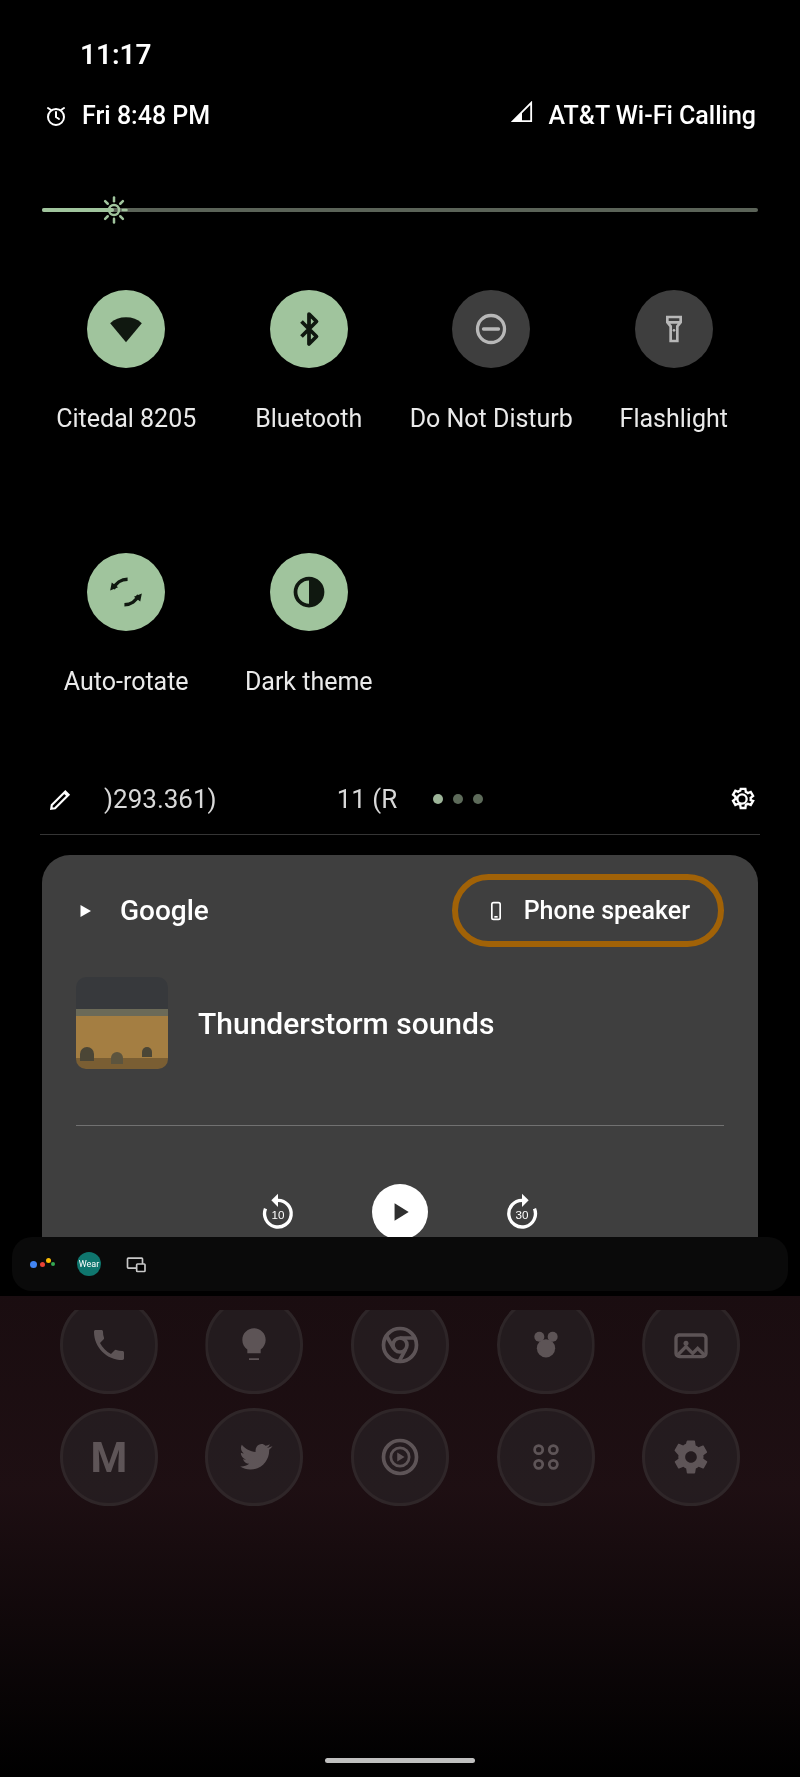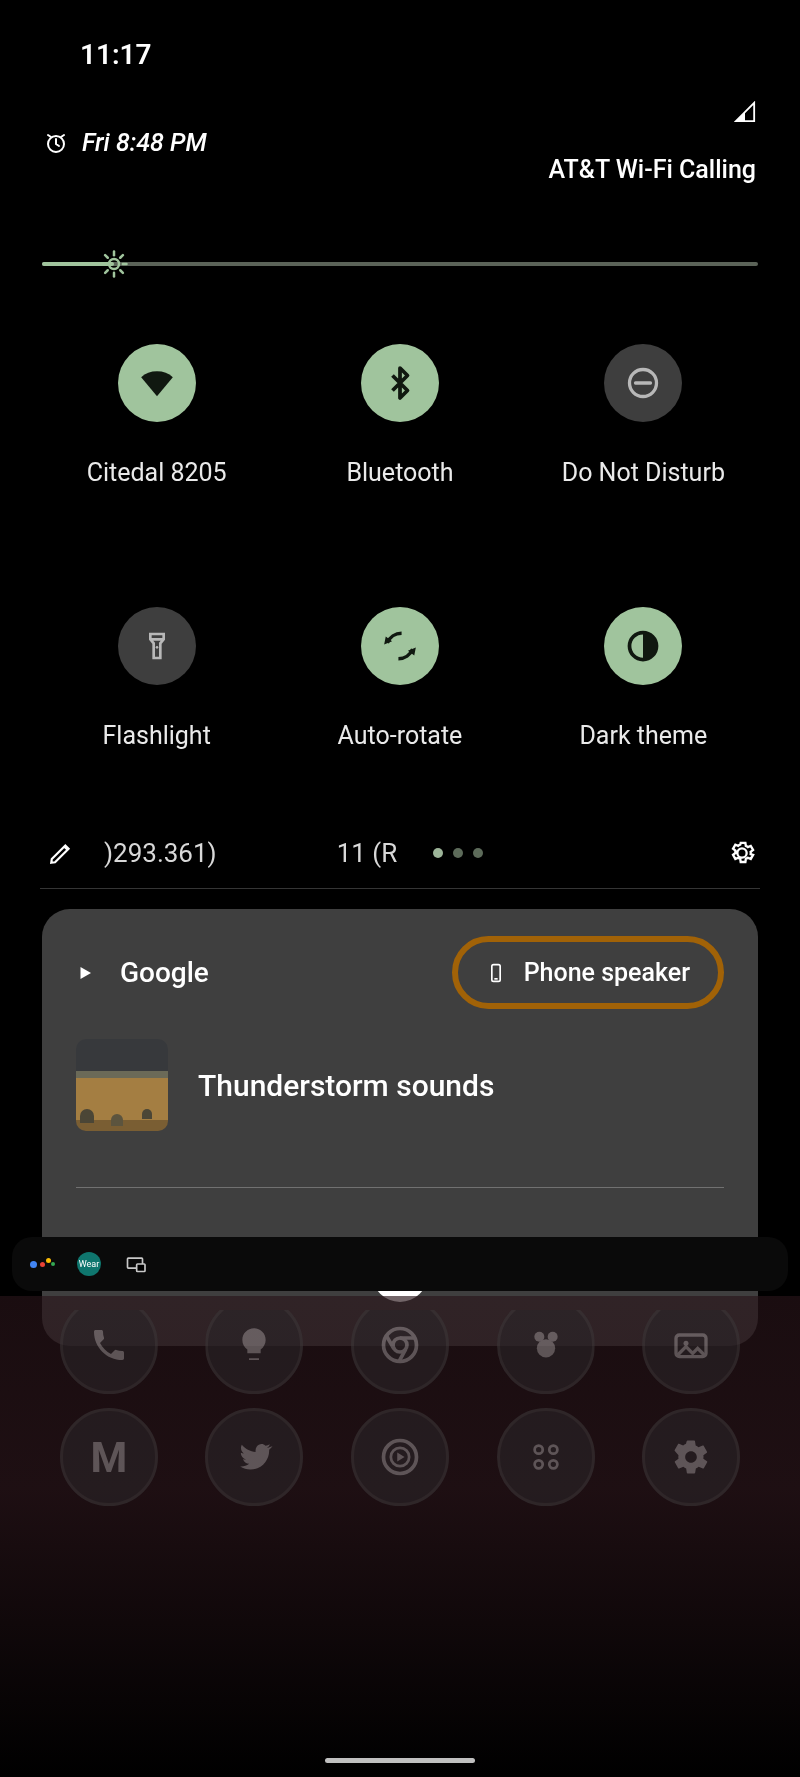--- a/index.html
+++ b/index.html
@@ -29,22 +29,22 @@
   }
 
   .qs-header {
     display: flex;
     justify-content: space-between;
     align-items: center;
     font-size: 25px;
     font-weight: 500;
     padding: 0 4px;
   }
-  .qs-header-left { display: flex; align-items: center; gap: 14px; font-style: italic; }
-  .qs-header-right { display: flex; align-items: flex-end; gap: 32px; flex-direction: column; }
+  .qs-header-left { display: flex; align-items: center; gap: 14px; }
+  .qs-header-right { display: flex; align-items: flex-start; gap: 16px; }
 
   .alarm-icon svg, .signal-icon svg { display: block; }
 
   .brightness {
     position: relative;
     margin: 60px 2px 0 2px;
     height: 40px;
   }
   .brightness-track {
     position: absolute;
@@ -70,21 +70,21 @@
     transform: translate(-50%, -50%);
     width: 30px; height: 30px;
     display: flex;
     align-items: center;
     justify-content: center;
   }
 
   .tile-grid {
     margin-top: 60px;
     display: grid;
-    grid-template-columns: repeat(3, 1fr);
+    grid-template-columns: repeat(4, 1fr);
     row-gap: 120px;
     column-gap: 10px;
   }
   .tile {
     display: flex;
     flex-direction: column;
     align-items: center;
     gap: 36px;
     cursor: pointer;
   }
@@ -119,21 +119,21 @@
   .dots { display: flex; gap: 10px; margin-left: 6px; }
   .dot { width: 10px; height: 10px; border-radius: 50%; background: #5d6b5a; }
   .dot.active { background: #9db599; }
   .spacer { flex: 1; }
   .icon-btn { cursor: pointer; display: flex; align-items: center; justify-content: center; }
 
   .media-card {
     margin: 20px 2px 0 2px;
     background: #3f3f3f;
     border-radius: 28px;
-    padding: 27px 34px 44px 34px;
+    padding: 19px 34px 44px 34px;
   }
   .media-top {
     display: flex;
     align-items: center;
     justify-content: space-between;
   }
   .media-app { display: flex; align-items: center; gap: 26px; font-size: 28px; font-weight: 500; }
   .output-pill {
     display: flex;
     align-items: center;

